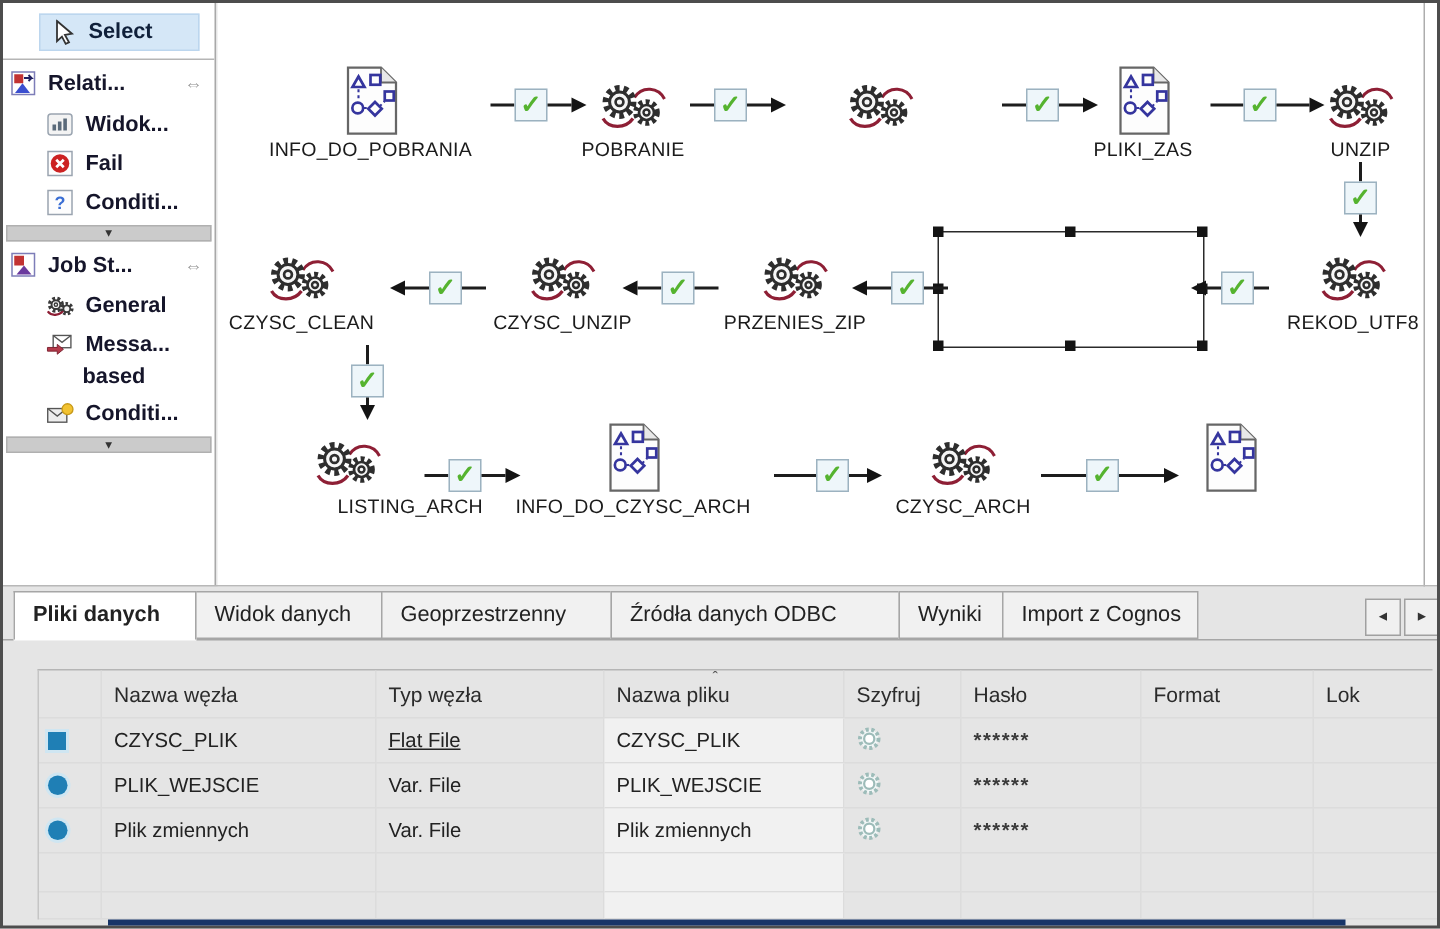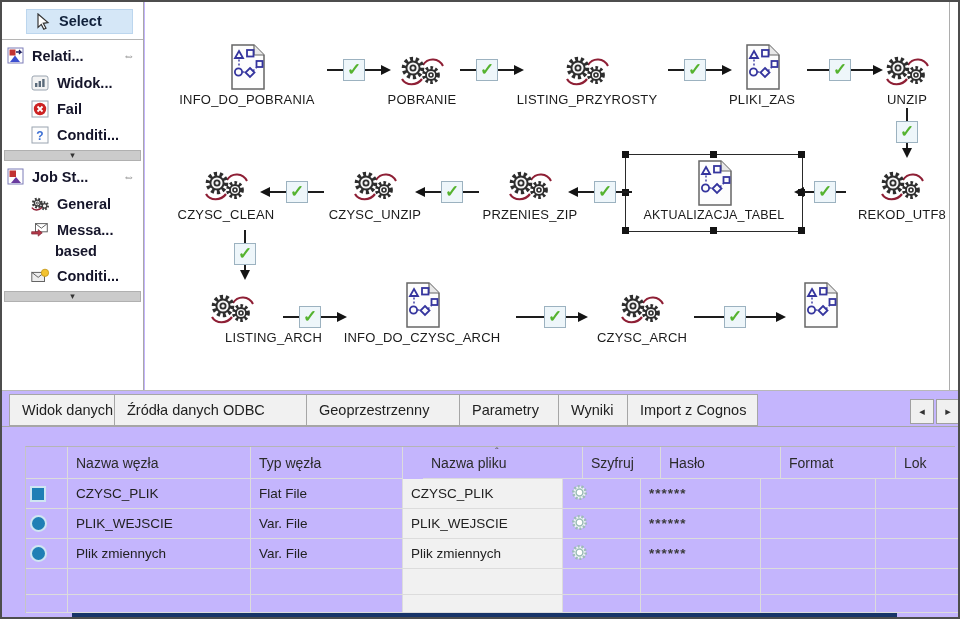--- a/index.html
+++ b/index.html
@@ -1,18 +1,18 @@
 <!DOCTYPE html>
 <html><head>
 <meta charset="utf-8">
 <style>
   * { margin:0; padding:0; box-sizing:border-box; }
   html,body { background:#888; }
   #app {
-    position:relative; width:960px; height:619px; background:#c4b5fd;
+    position:relative; width:960px; height:619px; background:#e5e5e5;
     border:2px solid #4d4d4d; overflow:hidden;
     font-family:"Liberation Sans", sans-serif; color:#1c1c1c;
   }
   
   #sidebar { position:absolute; left:0; top:0; width:142px; height:388px;
     background:#fff; border-right:1px solid #a8a8a8; overflow:hidden; }
   .tb-select { margin:7px 10px 5px 24px; padding:2px 8px 3px 6px;
     background:#d5e7f7; border:1px solid #bcd6ee; display:flex; align-items:center; gap:6px;
     font-weight:bold; font-size:14.5px; color:#10203a; }
   .tb-divider { border-top:1px solid #b5b5b5; margin:4px 0 2px 0; }
@@ -220,21 +220,20 @@
             <path d="M4 25 C8 32 19 32 24 25" stroke="#8e1f35" stroke-width="2.2" fill="none"></path>
             <path d="M25 11 C30 3 41 4 45 12" stroke="#8e1f35" stroke-width="2" fill="none"></path>
             <circle cx="15" cy="14" r="9" fill="none" stroke="#2e2e2e" stroke-width="4.6" stroke-dasharray="3 2.6"></circle>
             <circle cx="15" cy="14" r="6.6" fill="#f6f6f6" stroke="#2e2e2e" stroke-width="2"></circle>
             <circle cx="15" cy="14" r="2.6" fill="none" stroke="#2e2e2e" stroke-width="1.8"></circle>
             <circle cx="33" cy="21" r="7" fill="none" stroke="#2e2e2e" stroke-width="3.8" stroke-dasharray="2.5 2.1"></circle>
             <circle cx="33" cy="21" r="5" fill="#f6f6f6" stroke="#2e2e2e" stroke-width="1.8"></circle>
             <circle cx="33" cy="21" r="2" fill="none" stroke="#2e2e2e" stroke-width="1.6"></circle>
           </svg>
         </div>
-        <div class="node-label">LISTING_PRZYROSTY</div>
       </div>
       <div class="node" style="left: 670px; top: 40px;">
         <div class="ico">
           <svg width="40" height="46" viewBox="0 0 40 46">
             <path d="M5 1 H27 L37 11 V45 H5 Z" fill="#fdfdfd" stroke="#666" stroke-width="1.5"></path>
             <path d="M27 1 V11 H37" fill="#e8e8e8" stroke="#666" stroke-width="1.2"></path>
             <path d="M12 7 L16 14 H8 Z" fill="none" stroke="#35359e" stroke-width="1.8"></path>
             <rect x="20" y="6" width="6.5" height="6.5" fill="none" stroke="#35359e" stroke-width="1.8"></rect>
             <circle cx="11.5" cy="28" r="3.6" fill="none" stroke="#35359e" stroke-width="1.8"></circle>
             <path d="M23 24 l4.5 4.5 -4.5 4.5 -4.5 -4.5 Z" fill="none" stroke="#35359e" stroke-width="1.8"></path>
@@ -254,21 +253,21 @@
             <circle cx="15" cy="14" r="9" fill="none" stroke="#2e2e2e" stroke-width="4.6" stroke-dasharray="3 2.6"></circle>
             <circle cx="15" cy="14" r="6.6" fill="#f6f6f6" stroke="#2e2e2e" stroke-width="2"></circle>
             <circle cx="15" cy="14" r="2.6" fill="none" stroke="#2e2e2e" stroke-width="1.8"></circle>
             <circle cx="33" cy="21" r="7" fill="none" stroke="#2e2e2e" stroke-width="3.8" stroke-dasharray="2.5 2.1"></circle>
             <circle cx="33" cy="21" r="5" fill="#f6f6f6" stroke="#2e2e2e" stroke-width="1.8"></circle>
             <circle cx="33" cy="21" r="2" fill="none" stroke="#2e2e2e" stroke-width="1.6"></circle>
           </svg>
         </div>
         <div class="node-label">UNZIP</div>
       </div>
-      <div class="node" style="left: 134px; top: 155px;">
+      <div class="node" style="left: 109px; top: 155px;">
         <div class="ico">
           <svg width="48" height="36" viewBox="0 0 48 36">
             <path d="M4 25 C8 32 19 32 24 25" stroke="#8e1f35" stroke-width="2.2" fill="none"></path>
             <path d="M25 11 C30 3 41 4 45 12" stroke="#8e1f35" stroke-width="2" fill="none"></path>
             <circle cx="15" cy="14" r="9" fill="none" stroke="#2e2e2e" stroke-width="4.6" stroke-dasharray="3 2.6"></circle>
             <circle cx="15" cy="14" r="6.6" fill="#f6f6f6" stroke="#2e2e2e" stroke-width="2"></circle>
             <circle cx="15" cy="14" r="2.6" fill="none" stroke="#2e2e2e" stroke-width="1.8"></circle>
             <circle cx="33" cy="21" r="7" fill="none" stroke="#2e2e2e" stroke-width="3.8" stroke-dasharray="2.5 2.1"></circle>
             <circle cx="33" cy="21" r="5" fill="#f6f6f6" stroke="#2e2e2e" stroke-width="1.8"></circle>
             <circle cx="33" cy="21" r="2" fill="none" stroke="#2e2e2e" stroke-width="1.6"></circle>
@@ -299,114 +298,97 @@
             <circle cx="15" cy="14" r="9" fill="none" stroke="#2e2e2e" stroke-width="4.6" stroke-dasharray="3 2.6"></circle>
             <circle cx="15" cy="14" r="6.6" fill="#f6f6f6" stroke="#2e2e2e" stroke-width="2"></circle>
             <circle cx="15" cy="14" r="2.6" fill="none" stroke="#2e2e2e" stroke-width="1.8"></circle>
             <circle cx="33" cy="21" r="7" fill="none" stroke="#2e2e2e" stroke-width="3.8" stroke-dasharray="2.5 2.1"></circle>
             <circle cx="33" cy="21" r="5" fill="#f6f6f6" stroke="#2e2e2e" stroke-width="1.8"></circle>
             <circle cx="33" cy="21" r="2" fill="none" stroke="#2e2e2e" stroke-width="1.6"></circle>
           </svg>
         </div>
         <div class="node-label">PRZENIES_ZIP</div>
       </div>
-      <div class="node" style="left: 622px; top: 156px;">
+      <div class="node" style="left: 810px; top: 155px;">
+        <div class="ico">
+          <svg width="48" height="36" viewBox="0 0 48 36">
+            <path d="M4 25 C8 32 19 32 24 25" stroke="#8e1f35" stroke-width="2.2" fill="none"></path>
+            <path d="M25 11 C30 3 41 4 45 12" stroke="#8e1f35" stroke-width="2" fill="none"></path>
+            <circle cx="15" cy="14" r="9" fill="none" stroke="#2e2e2e" stroke-width="4.6" stroke-dasharray="3 2.6"></circle>
+            <circle cx="15" cy="14" r="6.6" fill="#f6f6f6" stroke="#2e2e2e" stroke-width="2"></circle>
+            <circle cx="15" cy="14" r="2.6" fill="none" stroke="#2e2e2e" stroke-width="1.8"></circle>
+            <circle cx="33" cy="21" r="7" fill="none" stroke="#2e2e2e" stroke-width="3.8" stroke-dasharray="2.5 2.1"></circle>
+            <circle cx="33" cy="21" r="5" fill="#f6f6f6" stroke="#2e2e2e" stroke-width="1.8"></circle>
+            <circle cx="33" cy="21" r="2" fill="none" stroke="#2e2e2e" stroke-width="1.6"></circle>
+          </svg>
+        </div>
+        <div class="node-label">REKOD_UTF8</div>
+      </div>
+      <div class="node" style="left: 140px; top: 278px; text-align: right;">
+        <div class="ico">
+          <svg width="48" height="36" viewBox="0 0 48 36">
+            <path d="M4 25 C8 32 19 32 24 25" stroke="#8e1f35" stroke-width="2.2" fill="none"></path>
+            <path d="M25 11 C30 3 41 4 45 12" stroke="#8e1f35" stroke-width="2" fill="none"></path>
+            <circle cx="15" cy="14" r="9" fill="none" stroke="#2e2e2e" stroke-width="4.6" stroke-dasharray="3 2.6"></circle>
+            <circle cx="15" cy="14" r="6.6" fill="#f6f6f6" stroke="#2e2e2e" stroke-width="2"></circle>
+            <circle cx="15" cy="14" r="2.6" fill="none" stroke="#2e2e2e" stroke-width="1.8"></circle>
+            <circle cx="33" cy="21" r="7" fill="none" stroke="#2e2e2e" stroke-width="3.8" stroke-dasharray="2.5 2.1"></circle>
+            <circle cx="33" cy="21" r="5" fill="#f6f6f6" stroke="#2e2e2e" stroke-width="1.8"></circle>
+            <circle cx="33" cy="21" r="2" fill="none" stroke="#2e2e2e" stroke-width="1.6"></circle>
+          </svg>
+        </div>
+        <div class="node-label">LISTING_ARCH</div>
+      </div>
+      <div class="node" style="left: 330px; top: 278px;">
         <div class="ico">
           <svg width="40" height="46" viewBox="0 0 40 46">
             <path d="M5 1 H27 L37 11 V45 H5 Z" fill="#fdfdfd" stroke="#666" stroke-width="1.5"></path>
             <path d="M27 1 V11 H37" fill="#e8e8e8" stroke="#666" stroke-width="1.2"></path>
             <path d="M12 7 L16 14 H8 Z" fill="none" stroke="#35359e" stroke-width="1.8"></path>
             <rect x="20" y="6" width="6.5" height="6.5" fill="none" stroke="#35359e" stroke-width="1.8"></rect>
             <circle cx="11.5" cy="28" r="3.6" fill="none" stroke="#35359e" stroke-width="1.8"></circle>
             <path d="M23 24 l4.5 4.5 -4.5 4.5 -4.5 -4.5 Z" fill="none" stroke="#35359e" stroke-width="1.8"></path>
             <rect x="29.5" y="17" width="6" height="6" fill="none" stroke="#35359e" stroke-width="1.8"></rect>
             <path d="M12 15.5 V23" stroke="#35359e" stroke-width="1.4" stroke-dasharray="2 2"></path>
             <path d="M15.5 28 H18" stroke="#35359e" stroke-width="1.4" stroke-dasharray="2 2"></path>
             <path d="M26 27 L29.5 23.5" stroke="#35359e" stroke-width="1.4" stroke-dasharray="2 2"></path>
           </svg>
         </div>
-        <div class="node-label" style="font-size: 12.5px;">AKTUALIZACJA_TABEL</div>
-      </div>
-      <div class="node" style="left: 810px; top: 155px;">
-        <div class="ico">
-          <svg width="48" height="36" viewBox="0 0 48 36">
-            <path d="M4 25 C8 32 19 32 24 25" stroke="#8e1f35" stroke-width="2.2" fill="none"></path>
-            <path d="M25 11 C30 3 41 4 45 12" stroke="#8e1f35" stroke-width="2" fill="none"></path>
-            <circle cx="15" cy="14" r="9" fill="none" stroke="#2e2e2e" stroke-width="4.6" stroke-dasharray="3 2.6"></circle>
-            <circle cx="15" cy="14" r="6.6" fill="#f6f6f6" stroke="#2e2e2e" stroke-width="2"></circle>
-            <circle cx="15" cy="14" r="2.6" fill="none" stroke="#2e2e2e" stroke-width="1.8"></circle>
-            <circle cx="33" cy="21" r="7" fill="none" stroke="#2e2e2e" stroke-width="3.8" stroke-dasharray="2.5 2.1"></circle>
-            <circle cx="33" cy="21" r="5" fill="#f6f6f6" stroke="#2e2e2e" stroke-width="1.8"></circle>
-            <circle cx="33" cy="21" r="2" fill="none" stroke="#2e2e2e" stroke-width="1.6"></circle>
-          </svg>
-        </div>
-        <div class="node-label">REKOD_UTF8</div>
-      </div>
-      <div class="node" style="left: 140px; top: 278px; text-align: right;">
-        <div class="ico">
-          <svg width="48" height="36" viewBox="0 0 48 36">
-            <path d="M4 25 C8 32 19 32 24 25" stroke="#8e1f35" stroke-width="2.2" fill="none"></path>
-            <path d="M25 11 C30 3 41 4 45 12" stroke="#8e1f35" stroke-width="2" fill="none"></path>
-            <circle cx="15" cy="14" r="9" fill="none" stroke="#2e2e2e" stroke-width="4.6" stroke-dasharray="3 2.6"></circle>
-            <circle cx="15" cy="14" r="6.6" fill="#f6f6f6" stroke="#2e2e2e" stroke-width="2"></circle>
-            <circle cx="15" cy="14" r="2.6" fill="none" stroke="#2e2e2e" stroke-width="1.8"></circle>
-            <circle cx="33" cy="21" r="7" fill="none" stroke="#2e2e2e" stroke-width="3.8" stroke-dasharray="2.5 2.1"></circle>
-            <circle cx="33" cy="21" r="5" fill="#f6f6f6" stroke="#2e2e2e" stroke-width="1.8"></circle>
-            <circle cx="33" cy="21" r="2" fill="none" stroke="#2e2e2e" stroke-width="1.6"></circle>
-          </svg>
-        </div>
-        <div class="node-label">LISTING_ARCH</div>
-      </div>
-      <div class="node" style="left: 330px; top: 278px;">
+        <div class="node-label">INFO_DO_CZYSC_ARCH</div>
+      </div>
+      <div class="node" style="left: 550px; top: 278px;">
+        <div class="ico">
+          <svg width="48" height="36" viewBox="0 0 48 36">
+            <path d="M4 25 C8 32 19 32 24 25" stroke="#8e1f35" stroke-width="2.2" fill="none"></path>
+            <path d="M25 11 C30 3 41 4 45 12" stroke="#8e1f35" stroke-width="2" fill="none"></path>
+            <circle cx="15" cy="14" r="9" fill="none" stroke="#2e2e2e" stroke-width="4.6" stroke-dasharray="3 2.6"></circle>
+            <circle cx="15" cy="14" r="6.6" fill="#f6f6f6" stroke="#2e2e2e" stroke-width="2"></circle>
+            <circle cx="15" cy="14" r="2.6" fill="none" stroke="#2e2e2e" stroke-width="1.8"></circle>
+            <circle cx="33" cy="21" r="7" fill="none" stroke="#2e2e2e" stroke-width="3.8" stroke-dasharray="2.5 2.1"></circle>
+            <circle cx="33" cy="21" r="5" fill="#f6f6f6" stroke="#2e2e2e" stroke-width="1.8"></circle>
+            <circle cx="33" cy="21" r="2" fill="none" stroke="#2e2e2e" stroke-width="1.6"></circle>
+          </svg>
+        </div>
+        <div class="node-label">CZYSC_ARCH</div>
+      </div>
+      <div class="node" style="left: 728px; top: 278px;">
         <div class="ico">
           <svg width="40" height="46" viewBox="0 0 40 46">
             <path d="M5 1 H27 L37 11 V45 H5 Z" fill="#fdfdfd" stroke="#666" stroke-width="1.5"></path>
             <path d="M27 1 V11 H37" fill="#e8e8e8" stroke="#666" stroke-width="1.2"></path>
             <path d="M12 7 L16 14 H8 Z" fill="none" stroke="#35359e" stroke-width="1.8"></path>
             <rect x="20" y="6" width="6.5" height="6.5" fill="none" stroke="#35359e" stroke-width="1.8"></rect>
             <circle cx="11.5" cy="28" r="3.6" fill="none" stroke="#35359e" stroke-width="1.8"></circle>
             <path d="M23 24 l4.5 4.5 -4.5 4.5 -4.5 -4.5 Z" fill="none" stroke="#35359e" stroke-width="1.8"></path>
             <rect x="29.5" y="17" width="6" height="6" fill="none" stroke="#35359e" stroke-width="1.8"></rect>
             <path d="M12 15.5 V23" stroke="#35359e" stroke-width="1.4" stroke-dasharray="2 2"></path>
             <path d="M15.5 28 H18" stroke="#35359e" stroke-width="1.4" stroke-dasharray="2 2"></path>
             <path d="M26 27 L29.5 23.5" stroke="#35359e" stroke-width="1.4" stroke-dasharray="2 2"></path>
           </svg>
         </div>
-        <div class="node-label">INFO_DO_CZYSC_ARCH</div>
-      </div>
-      <div class="node" style="left: 550px; top: 278px;">
-        <div class="ico">
-          <svg width="48" height="36" viewBox="0 0 48 36">
-            <path d="M4 25 C8 32 19 32 24 25" stroke="#8e1f35" stroke-width="2.2" fill="none"></path>
-            <path d="M25 11 C30 3 41 4 45 12" stroke="#8e1f35" stroke-width="2" fill="none"></path>
-            <circle cx="15" cy="14" r="9" fill="none" stroke="#2e2e2e" stroke-width="4.6" stroke-dasharray="3 2.6"></circle>
-            <circle cx="15" cy="14" r="6.6" fill="#f6f6f6" stroke="#2e2e2e" stroke-width="2"></circle>
-            <circle cx="15" cy="14" r="2.6" fill="none" stroke="#2e2e2e" stroke-width="1.8"></circle>
-            <circle cx="33" cy="21" r="7" fill="none" stroke="#2e2e2e" stroke-width="3.8" stroke-dasharray="2.5 2.1"></circle>
-            <circle cx="33" cy="21" r="5" fill="#f6f6f6" stroke="#2e2e2e" stroke-width="1.8"></circle>
-            <circle cx="33" cy="21" r="2" fill="none" stroke="#2e2e2e" stroke-width="1.6"></circle>
-          </svg>
-        </div>
-        <div class="node-label">CZYSC_ARCH</div>
-      </div>
-      <div class="node" style="left: 728px; top: 278px;">
-        <div class="ico">
-          <svg width="40" height="46" viewBox="0 0 40 46">
-            <path d="M5 1 H27 L37 11 V45 H5 Z" fill="#fdfdfd" stroke="#666" stroke-width="1.5"></path>
-            <path d="M27 1 V11 H37" fill="#e8e8e8" stroke="#666" stroke-width="1.2"></path>
-            <path d="M12 7 L16 14 H8 Z" fill="none" stroke="#35359e" stroke-width="1.8"></path>
-            <rect x="20" y="6" width="6.5" height="6.5" fill="none" stroke="#35359e" stroke-width="1.8"></rect>
-            <circle cx="11.5" cy="28" r="3.6" fill="none" stroke="#35359e" stroke-width="1.8"></circle>
-            <path d="M23 24 l4.5 4.5 -4.5 4.5 -4.5 -4.5 Z" fill="none" stroke="#35359e" stroke-width="1.8"></path>
-            <rect x="29.5" y="17" width="6" height="6" fill="none" stroke="#35359e" stroke-width="1.8"></rect>
-            <path d="M12 15.5 V23" stroke="#35359e" stroke-width="1.4" stroke-dasharray="2 2"></path>
-            <path d="M15.5 28 H18" stroke="#35359e" stroke-width="1.4" stroke-dasharray="2 2"></path>
-            <path d="M26 27 L29.5 23.5" stroke="#35359e" stroke-width="1.4" stroke-dasharray="2 2"></path>
-          </svg>
-        </div>
       </div>
       <div style="position: absolute; left: 325px; top: 57px; width: 64px; height: 22px;">
         <div class="cline" style="left: 0px; top: 10px; height: 2px; width: 16px;"></div>
         <div class="passbox" style="left: 16px; top: 0px;">✓</div>
         <div class="cline" style="left: 38px; top: 10px; height: 2px; width: 16px;"></div>
         <div class="arr r" style="left: 54px; top: 6px;"></div>
       </div>
       <div style="position: absolute; left: 458px; top: 57px; width: 64px; height: 22px;">
         <div class="cline" style="left: 0px; top: 10px; height: 2px; width: 16px;"></div>
         <div class="passbox" style="left: 16px; top: 0px;">✓</div>
@@ -478,48 +460,48 @@
         <div class="passbox" style="left: 30px; top: 0px;">✓</div>
         <div class="cline" style="left: 52px; top: 10px; height: 2px; width: 30px;"></div>
         <div class="arr r" style="left: 82px; top: 6px;"></div>
       </div>
     </div>
   <div id="canvas-border-right"></div>
   <div id="panel-split"></div>
 
   <div id="tabline"></div>
   <div id="tabs">
-      <div class="tab" style="width: 106px;">Widok danych</div>
+      <div class="tab active" style="width: 122px;">Pliki danych</div>
+      <div class="tab" style="width: 125px;">Widok danych</div>
+      <div class="tab" style="width: 154px;">Geoprzestrzenny</div>
       <div class="tab" style="width: 193px;">Źródła danych ODBC</div>
-      <div class="tab" style="width: 154px;">Geoprzestrzenny</div>
-      <div class="tab" style="width: 100px;">Parametry</div>
       <div class="tab" style="width: 70px;">Wyniki</div>
       <div class="tab" style="width: 131px;">Import z Cognos</div>
     </div>
   <div class="tab-scroll" style="left:908px;">◂</div>
   <div class="tab-scroll" style="left:934px;">▸</div>
 
   <div id="table">
       <div class="trow thead">
         <div class="tcell" style="width: 42px; flex: 0 0 42px;"></div>
         <div class="tcell" style="width: 183px; flex: 0 0 183px;">Nazwa węzła</div>
         <div class="tcell" style="width: 152px; flex: 0 0 152px;">Typ węzła</div>
-        <div class="tcell" style="width: 160px; flex: 0 0 160px; margin-left: 20px;">Nazwa pliku<span class="sortcaret">ˆ</span></div>
+        <div class="tcell" style="width: 160px; flex: 0 0 160px;">Nazwa pliku<span class="sortcaret">ˆ</span></div>
         <div class="tcell" style="width: 78px; flex: 0 0 78px;">Szyfruj</div>
         <div class="tcell" style="width: 120px; flex: 0 0 120px;">Hasło</div>
         <div class="tcell" style="width: 115px; flex: 0 0 115px;">Format</div>
         <div class="tcell" style="width: 90px; flex: 0 0 90px;">Lok</div>
       </div>
       <div class="tbody">
         <div class="trow">
           <div class="tcell" style="width: 42px; flex: 0 0 42px; padding: 0px;">
             <span class="marker-square"></span>
           </div>
           <div class="tcell" style="width: 183px; flex: 0 0 183px;">CZYSC_PLIK</div>
-          <div class="tcell" style="width: 152px; flex: 0 0 152px;">Flat File</div>
+          <div class="tcell" style="width: 152px; flex: 0 0 152px; text-decoration: underline;">Flat File</div>
           <div class="tcell shade" style="width: 160px; flex: 0 0 160px;">CZYSC_PLIK</div>
           <div class="tcell" style="width: 78px; flex: 0 0 78px;">
             <span><svg width="17" height="17" viewBox="0 0 17 17">
                 <circle cx="8.5" cy="8.5" r="6.2" fill="#f2f7f7" stroke="#9dbcb9" stroke-width="2.6" stroke-dasharray="2.1 1.7"></circle>
                 <circle cx="8.5" cy="8.5" r="3.4" fill="#fff" stroke="#9dbcb9" stroke-width="1.5"></circle>
               </svg></span>
           </div>
           <div class="tcell" style="width: 120px; flex: 0 0 120px;">
             <span class="stars">******</span>
           </div>

